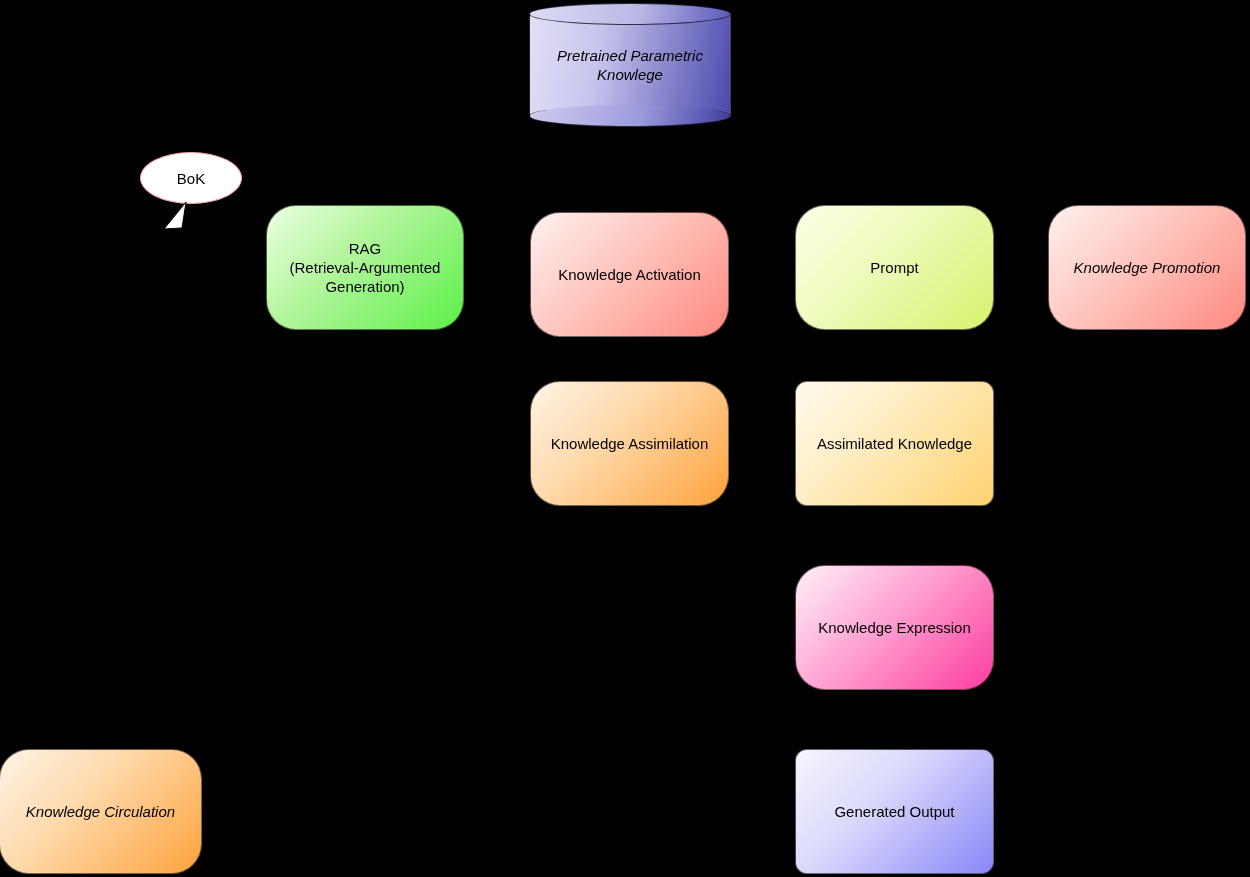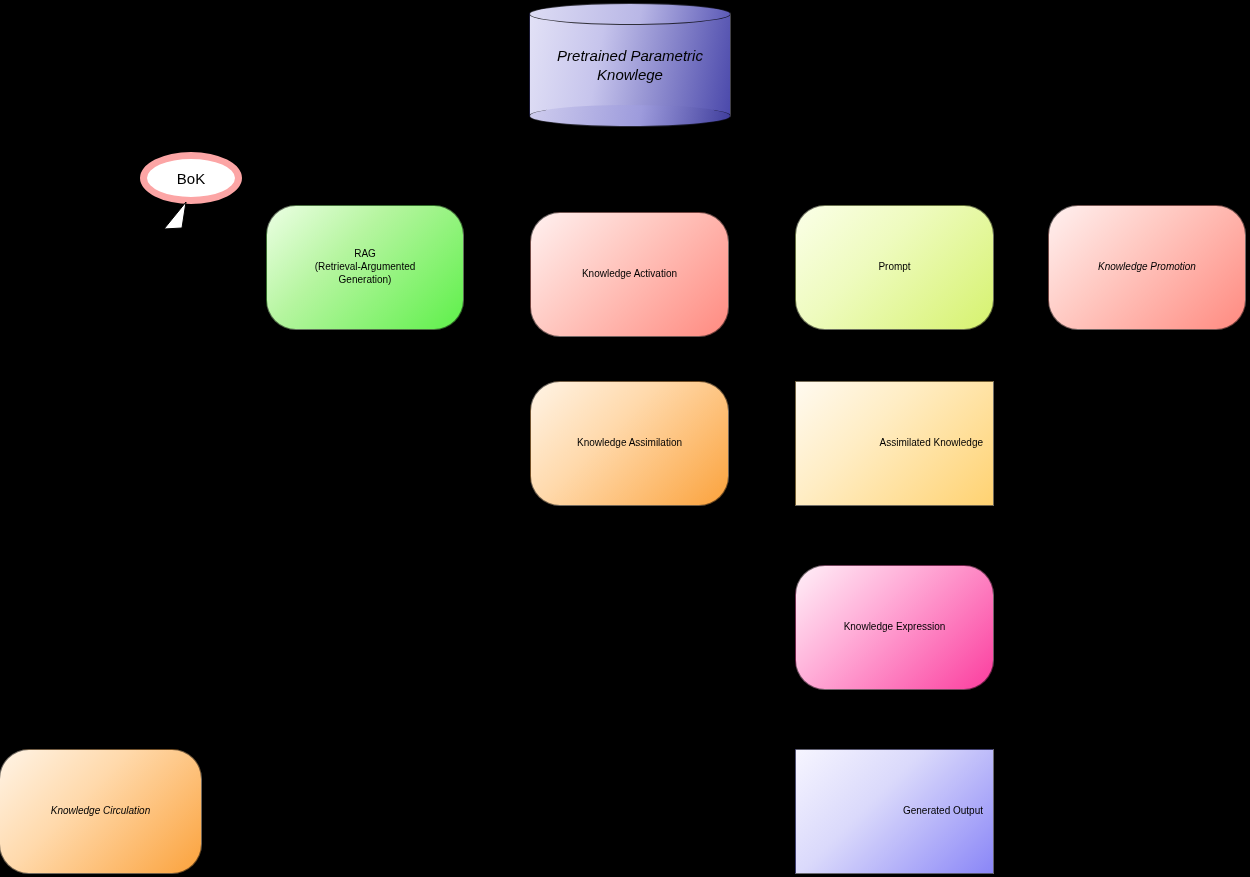--- a/index.html
+++ b/index.html
@@ -21,37 +21,36 @@
 
   
   .node {
     position: absolute;
     box-sizing: border-box;
     display: flex;
     align-items: center;
     justify-content: center;
     text-align: center;
     color: #000000;
-    font-size: 10px;
+    font-size: 15px;
     line-height: 1.28;
     padding: 6px 10px;
   }
   .node .label {
     display: block;
     width: 100%;
     white-space: pre-line;
   }
   .rounded {
     border-radius: 30px;
     border: 1px solid rgba(0,0,0,0.55);
   }
   .sharp {
-    border-radius: 0;
+    border-radius: 12px;
     border: 1px solid rgba(0,0,0,0.55);
-    text-align: right;
   }
   .italic .label { font-style: italic; }
 
   
   .fill-green   { background: linear-gradient(135deg, #ecffe4 0%, #b6f5a0 38%, #5ef04a 100%); }
   .fill-pink    { background: linear-gradient(135deg, #fff1f0 0%, #ffc9c2 40%, #ff8a80 100%); }
   .fill-lime    { background: linear-gradient(135deg, #fbffe8 0%, #eefbbe 40%, #d6f26e 100%); align-items: center; }
   .fill-orange  { background: linear-gradient(135deg, #fff4e6 0%, #ffd9ab 40%, #fba23c 100%); }
   .fill-amber   { background: linear-gradient(135deg, #fffaf0 0%, #ffedc4 38%, #ffd271 100%); }
   .fill-magenta { background: linear-gradient(135deg, #fff0f8 0%, #ffaed8 38%, #fb3d9e 100%); }
@@ -106,21 +105,21 @@
   .cyl-teal .cyl-bottom { background: linear-gradient(100deg, #cae8e7 0%, #9fd6d4 55%, #26848f 100%); }
 
   
   .callout {
     position: absolute;
   }
   .callout-bubble {
     position: absolute;
     inset: 0;
     background: #ffffff;
-    border: 7px solid #fca5a5;
+    border: 1px solid #fca5a5;
     border-radius: 50%;
     box-sizing: border-box;
     display: flex;
     align-items: center;
     justify-content: center;
     font-size: 15px;
     color: #000;
   }
   .callout-tail {
     position: absolute;

